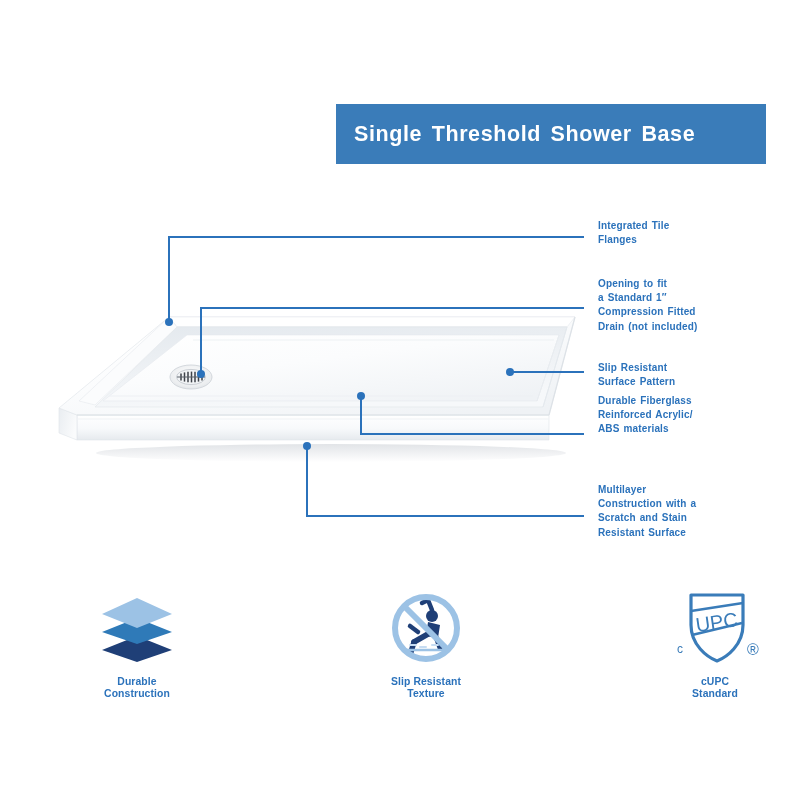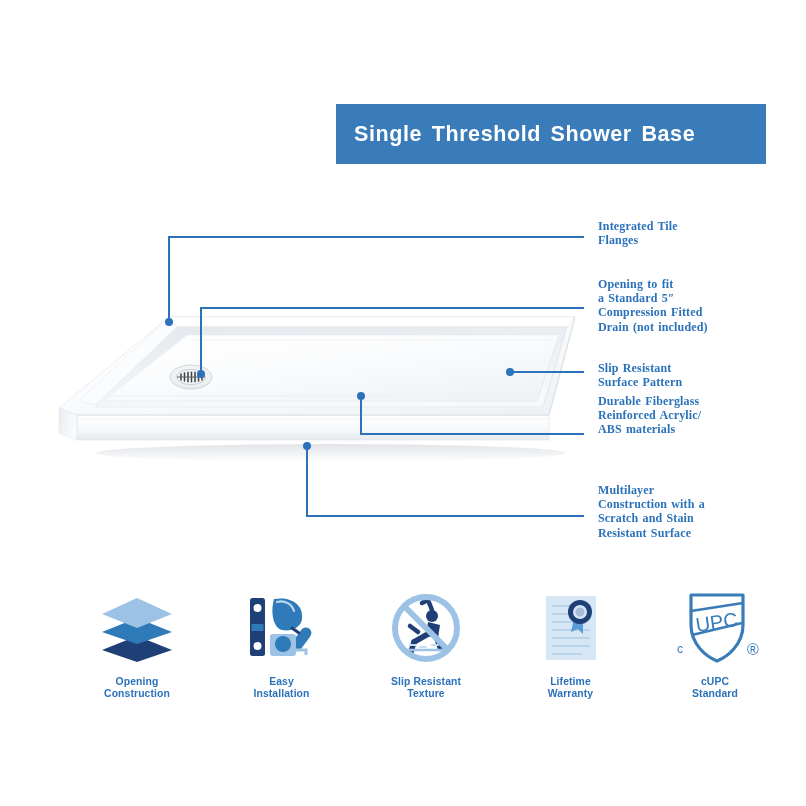--- a/index.html
+++ b/index.html
@@ -16,24 +16,23 @@
     background:#3a7cb9;display:flex;align-items:center;
   }
   .title-banner .title-text{
     color:#ffffff;font-size:21.5px;font-weight:bold;
     letter-spacing:0.6px;word-spacing:3px;padding-left:18px;
     white-space:nowrap;
   }
 
   
   .callout{
-    position:absolute;color:#2b72bb;font-size:12px;font-weight:bold;
+    position:absolute;color:#2b72bb;font-size:10px;font-weight:bold;
     line-height:14.2px;letter-spacing:0.15px;word-spacing:1px;
     white-space:pre-line;
-    font-family:Liberation Serif, serif;
   }
   #callout-0{left:577px;top:219px;}
   #callout-1{left:577px;top:277px;}
   #callout-2{left:577px;top:361px;}
   #callout-3{left:577px;top:394px;}
   #callout-4{left:577px;top:483px;}
 
   
   #leader-svg{position:absolute;left:0;top:0;width:806px;height:806px;}
 
@@ -163,21 +162,21 @@
       <circle cx="180" cy="374" r="4"></circle>
       <circle cx="489" cy="372" r="4"></circle>
       <circle cx="340" cy="396" r="4"></circle>
       <circle cx="286" cy="446" r="4"></circle>
     </g>
   </svg>
 
   <div class="callout" id="callout-0">Integrated Tile
 Flanges</div>
   <div class="callout" id="callout-1">Opening to fit
-a Standard 5″
+a Standard 1″
 Compression Fitted
 Drain (not included)</div>
   <div class="callout" id="callout-2">Slip Resistant
 Surface Pattern</div>
   <div class="callout" id="callout-3">Durable Fiberglass
 Reinforced Acrylic/
 ABS materials</div>
   <div class="callout" id="callout-4">Multilayer
 Construction with a
 Scratch and Stain
@@ -186,47 +185,24 @@
   <div class="features">
 
     <div class="feature">
       <div class="icon-wrap">
         <svg width="76" height="72" viewBox="0 0 76 72">
           <polygon points="38,44 73,58 38,70 3,58" fill="#1f3f77"></polygon>
           <polygon points="38,26 73,40 38,52 3,40" fill="#2f7ab8"></polygon>
           <polygon points="38,6 73,22 38,36 3,22" fill="#9cc2e5"></polygon>
         </svg>
       </div>
-      <div class="feature-label">Opening
+      <div class="feature-label">Durable
 Construction</div>
     </div>
 
-    <div class="feature">
-      <div class="icon-wrap">
-        <svg width="76" height="72" viewBox="0 0 76 72">
-
-          <rect x="6" y="6" width="15" height="58" rx="2.5" fill="#1f3f77"></rect>
-          <circle cx="13.5" cy="16" r="4" fill="#ffffff"></circle>
-          <circle cx="13.5" cy="54" r="4" fill="#ffffff"></circle>
-          <rect x="7.5" y="32" width="12" height="7" fill="#2f7ab8"></rect>
-
-          <path d="M30,7 C46,4 60,12 58,27 C57,35 48,40 38,38 C30,36 26,22 30,7 Z" fill="#2f7ab8"></path>
-          <path d="M33,10 C41,8 48,12 50,19" fill="none" stroke="#bcd8ef" stroke-width="2.2" stroke-linecap="round"></path>
-
-          <rect x="52" y="34" width="11" height="26" rx="5.5" fill="#2f7ab8" transform="rotate(36 57.5 47)"></rect>
-          <path d="M48,36 L55,41" stroke="#1f3f77" stroke-width="3" stroke-linecap="round"></path>
-
-          <rect x="26" y="42" width="26" height="22" rx="3" fill="#9cc2e5"></rect>
-          <circle cx="39" cy="52" r="8" fill="#2f7ab8"></circle>
-          <path d="M52,58 L62,58 L62,63" fill="none" stroke="#9cc2e5" stroke-width="3"></path>
-        </svg>
-      </div>
-      <div class="feature-label">Easy
-Installation</div>
-    </div>
 
     <div class="feature">
       <div class="icon-wrap">
         <svg width="76" height="72" viewBox="0 0 76 72">
           <g>
 
             <circle cx="44" cy="24" r="6" fill="#1f3f77"></circle>
             <path d="M40,30 L52,33 L50,46 L38,44 Z" fill="#1f3f77"></path>
             <path d="M44,18 L40,8 L34,11" fill="none" stroke="#1f3f77" stroke-width="4.5" stroke-linecap="round"></path>
             <path d="M40,42 L26,50" fill="none" stroke="#1f3f77" stroke-width="5.5" stroke-linecap="round"></path>
@@ -239,43 +215,20 @@
           </g>
 
           <circle cx="38" cy="36" r="31" fill="none" stroke="#9cc2e5" stroke-width="6"></circle>
           <line x1="16" y1="14" x2="60" y2="58" stroke="#9cc2e5" stroke-width="6" stroke-linecap="butt"></line>
         </svg>
       </div>
       <div class="feature-label">Slip Resistant
 Texture</div>
     </div>
 
-    <div class="feature">
-      <div class="icon-wrap">
-        <svg width="76" height="72" viewBox="0 0 76 72">
-          <rect x="13" y="4" width="50" height="64" fill="#d6e6f5"></rect>
-          <g stroke="#b7d2ea" stroke-width="1.8">
-            <line x1="19" y1="14" x2="57" y2="14"></line>
-            <line x1="19" y1="22" x2="57" y2="22"></line>
-            <line x1="19" y1="30" x2="42" y2="30"></line>
-            <line x1="19" y1="38" x2="57" y2="38"></line>
-            <line x1="19" y1="46" x2="57" y2="46"></line>
-            <line x1="19" y1="54" x2="57" y2="54"></line>
-            <line x1="19" y1="62" x2="49" y2="62"></line>
-          </g>
-
-          <path d="M41,26 L38,40 L45,37 L50,42 L50,26 Z" fill="#5b9bd5"></path>
-          <circle cx="47" cy="20" r="12" fill="#1f3f77"></circle>
-          <circle cx="47" cy="20" r="7" fill="#d6e6f5"></circle>
-          <circle cx="47" cy="20" r="4.5" fill="#1f3f77" opacity="0.25"></circle>
-        </svg>
-      </div>
-      <div class="feature-label">Lifetime
-Warranty</div>
-    </div>
 
 
     <div class="feature">
       <div class="icon-wrap">
         <svg width="88" height="74" viewBox="0 0 88 74">
           <path d="M20,4 L72,4 L72,34 C72,54 56,66 46,70 C36,66 20,54 20,34 Z" fill="none" stroke="#3a7cb9" stroke-width="3.2" stroke-linejoin="round"></path>
           <line x1="20" y1="20" x2="72" y2="12" stroke="#3a7cb9" stroke-width="2.4"></line>
           <line x1="21" y1="44" x2="71" y2="32" stroke="#3a7cb9" stroke-width="2.4"></line>
           <text x="46" y="38" text-anchor="middle" font-family="'Liberation Sans', sans-serif" font-size="20" fill="#3a7cb9" transform="rotate(-8 46 34)">UPC</text>
           <text x="6" y="62" font-family="'Liberation Sans', sans-serif" font-size="12" fill="#3a7cb9">c</text>

